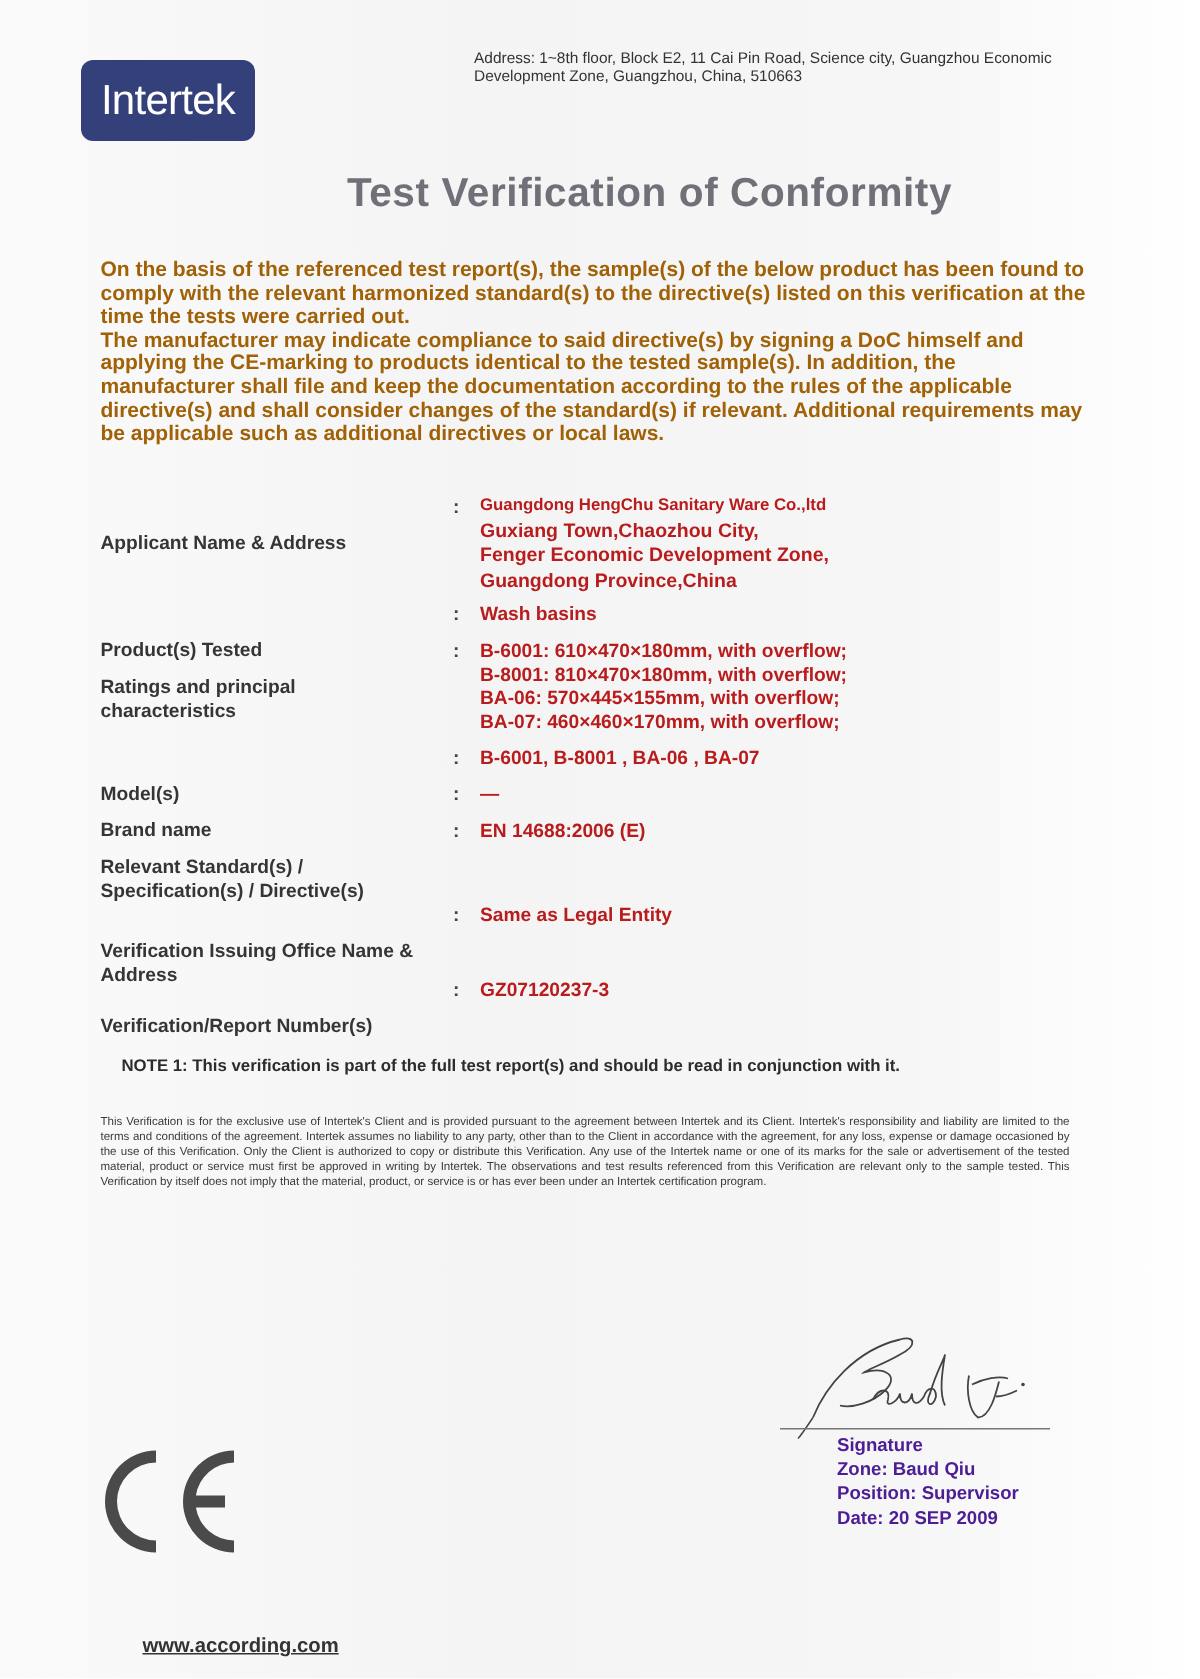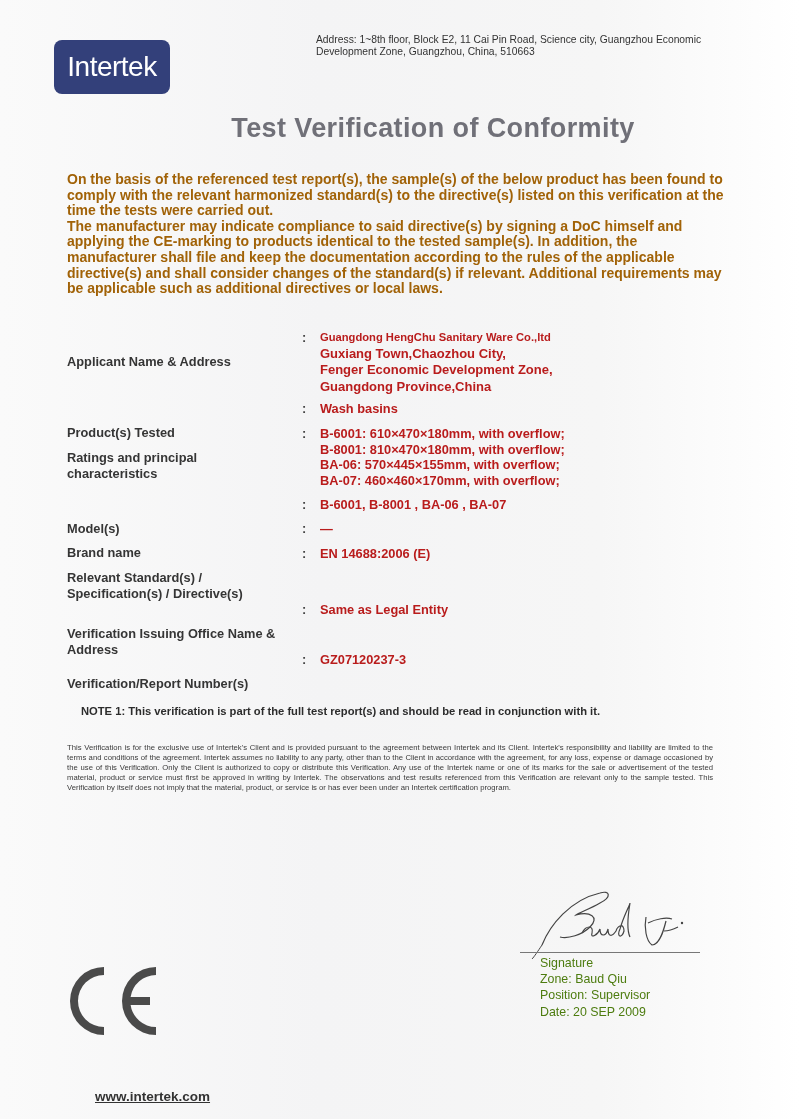--- a/index.html
+++ b/index.html
@@ -40,21 +40,21 @@
     .note {
       position: absolute; left: 81px; top: 705px; font-size: 11.2px; font-weight: bold; color: #2c2c2c; white-space: nowrap;
     }
     .disclaimer {
       position: absolute; left: 67px; top: 731px; width: 646px;
       font-size: 7.7px; line-height: 9.9px; color: #3a3a3a; text-align: justify; margin-top: 12px;
     }
     .sig-svg { position: absolute; left: 520px; top: 885px; }
     .sig-line { position: absolute; left: 520px; top: 952px; width: 180px; border-top: 1px solid #777; }
     .sig-block {
-      position: absolute; left: 540px; top: 955px; font-size: 12.4px; line-height: 16.2px; font-weight: normal; color: #4d7c0f;
+      position: absolute; left: 558px; top: 955px; font-size: 12.4px; line-height: 16.2px; font-weight: bold; color: #4c1d95;
     }
     .sig-block div { white-space: nowrap; }
     .ce { position: absolute; left: 70px; top: 965px; }
     .website {
       position: absolute; left: 95px; top: 1089px; font-size: 13.5px; font-weight: bold; color: #333;
       text-decoration: underline;
     }
   </style>
 </head>
 <body>
@@ -162,13 +162,13 @@
   <div>Zone: Baud Qiu</div>
   <div>Position: Supervisor</div>
   <div>Date: 20 SEP 2009</div>
 </div>
 
 <svg class="ce" width="100" height="72" viewBox="0 0 100 72">
   <path d="M34 2 A 34 34 0 0 0 34 70 L 34 62 A 26 26 0 0 1 34 10 Z" fill="#4a4a4a"></path>
   <path d="M86 2 A 34 34 0 0 0 86 70 L 86 62 A 26 26 0 0 1 60.6 40 L 80 40 L 80 32 L 60.6 32 A 26 26 0 0 1 86 10 Z" fill="#4a4a4a"></path>
 </svg>
 
-<div class="website">www.intertek.com</div>
+<div class="website">www.according.com</div>
 
 </body></html>

